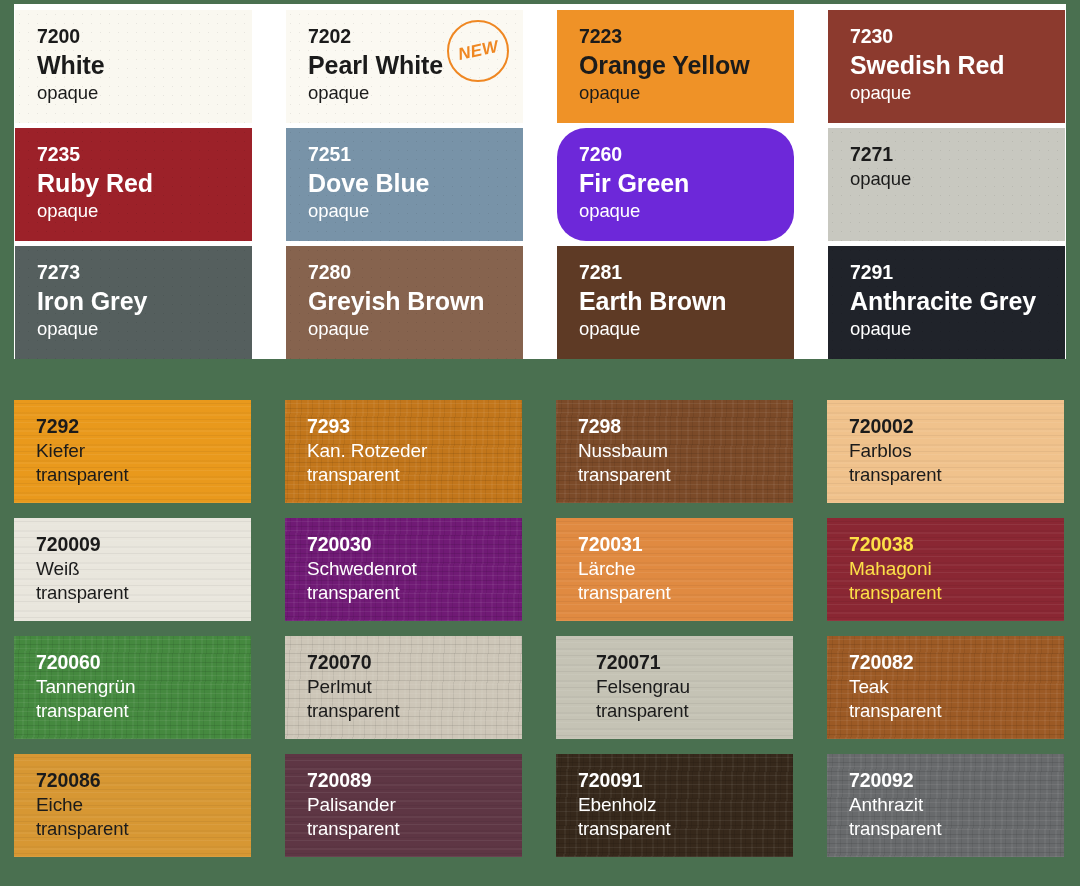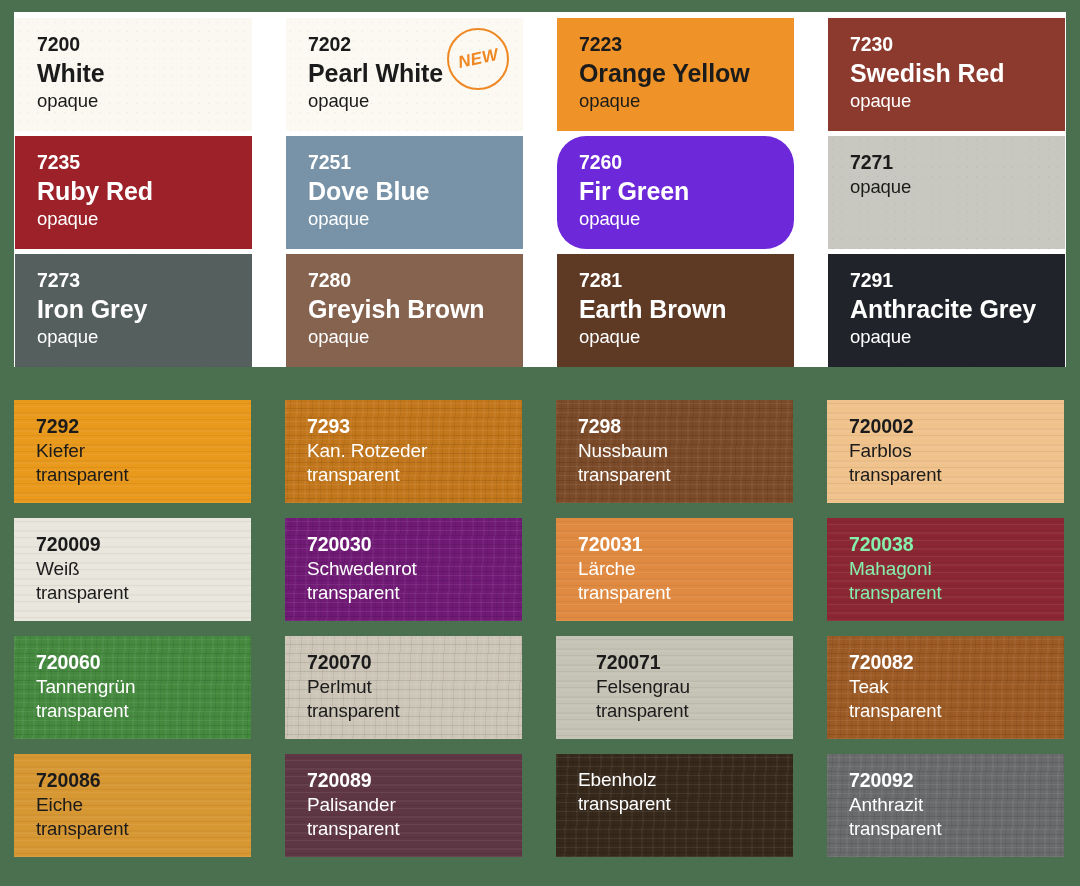--- a/index.html
+++ b/index.html
@@ -16,21 +16,21 @@
     width: 1080px;
     height: 886px;
     position: relative;
     background: #4a7050;
   }
 
   
   .opaque-card {
     position: absolute;
     left: 14px;
-    top: 12px;
+    top: 4px;
     width: 1052px;
     height: 355px;
     background: #ffffff;
   }
 
   .opaque-grid {
     position: absolute;
     left: 0;
     top: 0;
     width: 1052px;
@@ -296,21 +296,21 @@
         <div class="code">720030</div>
         <div class="name">Schwedenrot</div>
         <div class="finish">transparent</div>
       </div>
       <div class="swatch" style="background: rgb(224, 138, 65); color: rgb(255, 255, 255);">
         <div class="grain"></div>
         <div class="code">720031</div>
         <div class="name">Lärche</div>
         <div class="finish">transparent</div>
       </div>
-      <div class="swatch" style="background: rgb(138, 39, 51); color: #86efac;">
+      <div class="swatch" style="background: rgb(138, 39, 51); color: #fde047;">
         <div class="grain"></div>
         <div class="code">720038</div>
         <div class="name">Mahagoni</div>
         <div class="finish">transparent</div>
       </div>
       <div class="swatch" style="background: rgb(69, 137, 63); color: #ffffff;">
         <div class="grain speckle"></div>
         <div class="code">720060</div>
         <div class="name">Tannengrün</div>
         <div class="finish">transparent</div>
@@ -340,20 +340,21 @@
         <div class="finish">transparent</div>
       </div>
       <div class="swatch" style="background: rgb(94, 54, 68); color: rgb(255, 255, 255);">
         <div class="grain"></div>
         <div class="code">720089</div>
         <div class="name">Palisander</div>
         <div class="finish">transparent</div>
       </div>
       <div class="swatch" style="background: rgb(54, 40, 27); color: rgb(255, 255, 255);">
         <div class="grain speckle"></div>
+        <div class="code">720091</div>
         <div class="name">Ebenholz</div>
         <div class="finish">transparent</div>
       </div>
       <div class="swatch" style="background: rgb(104, 106, 108); color: rgb(255, 255, 255);">
         <div class="grain speckle"></div>
         <div class="code">720092</div>
         <div class="name">Anthrazit</div>
         <div class="finish">transparent</div>
       </div>
     </div>

